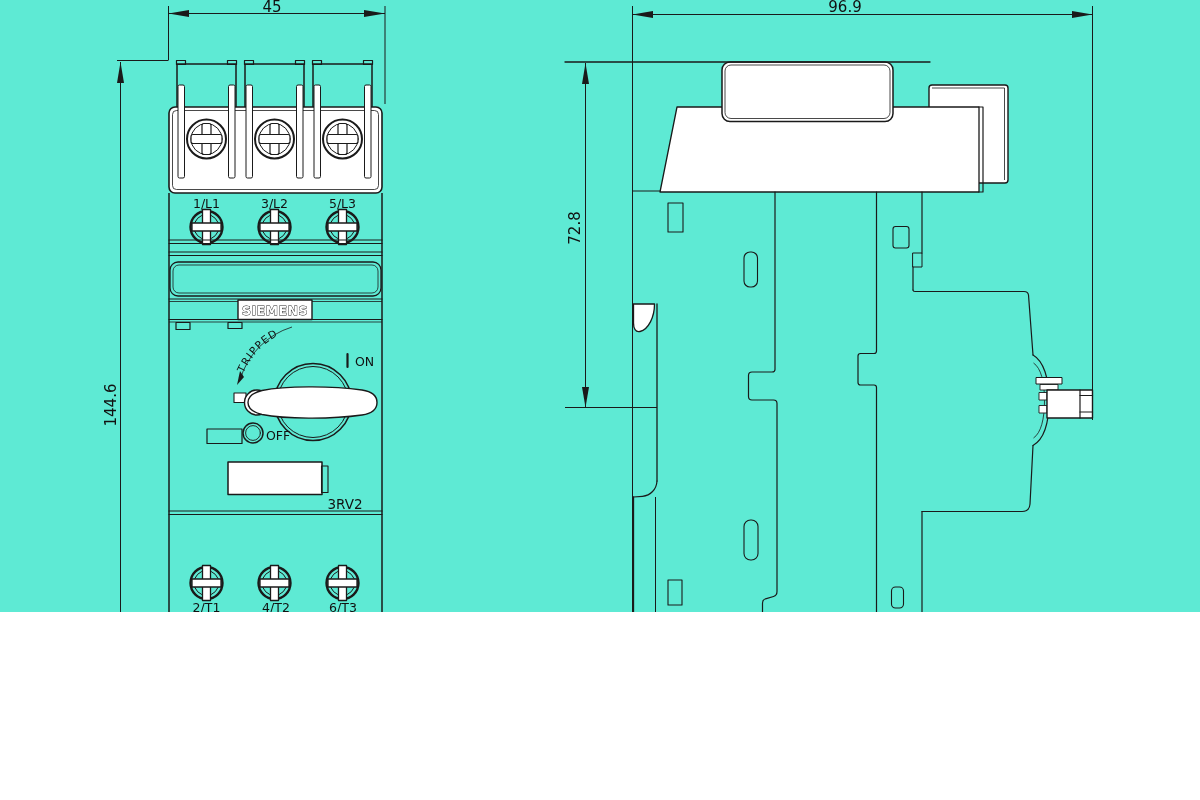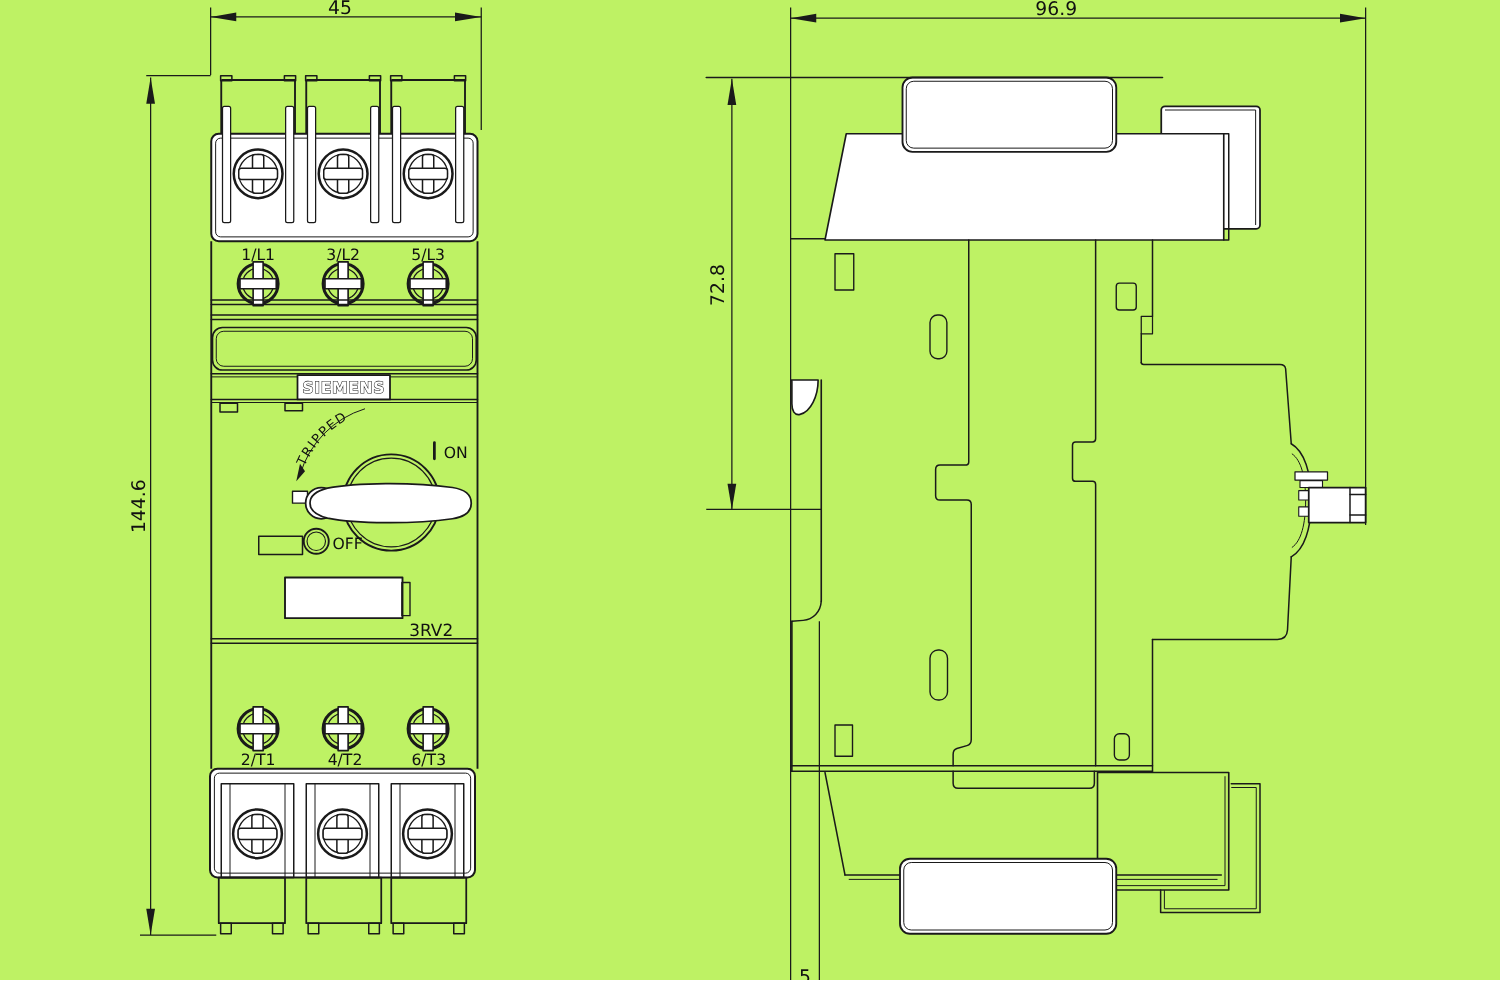--- a/index.html
+++ b/index.html
@@ -1,16 +1,16 @@
 <!DOCTYPE html>
 <html><head>
 <meta charset="utf-8">
 <style>
   html,body{margin:0;padding:0;background:#ffffff;}
-  .stage{position:relative;width:1200px;height:784px;background:#bef264;overflow:hidden;}
+  .stage{position:relative;width:1200px;height:612px;background:#5eead4;overflow:hidden;}
   svg{display:block;}
   .s  {stroke:#1a1a1a;fill:none;stroke-width:1.2;stroke-linecap:round;stroke-linejoin:round;}
   .sf {stroke:#1a1a1a;fill:#ffffff;stroke-width:1.3;stroke-linejoin:round;}
   .thin{stroke:#1a1a1a;fill:none;stroke-width:0.8;}
   .med {stroke:#1a1a1a;fill:none;stroke-width:1.5;}
   .arrow{fill:#1a1a1a;stroke:none;}
   .dimline{stroke:#1a1a1a;stroke-width:1;fill:none;}
   text{font-family:"DejaVu Sans","Liberation Sans",sans-serif;fill:#111;}
   .dim{font-size:15px;}
   .term{font-size:12.5px;}

